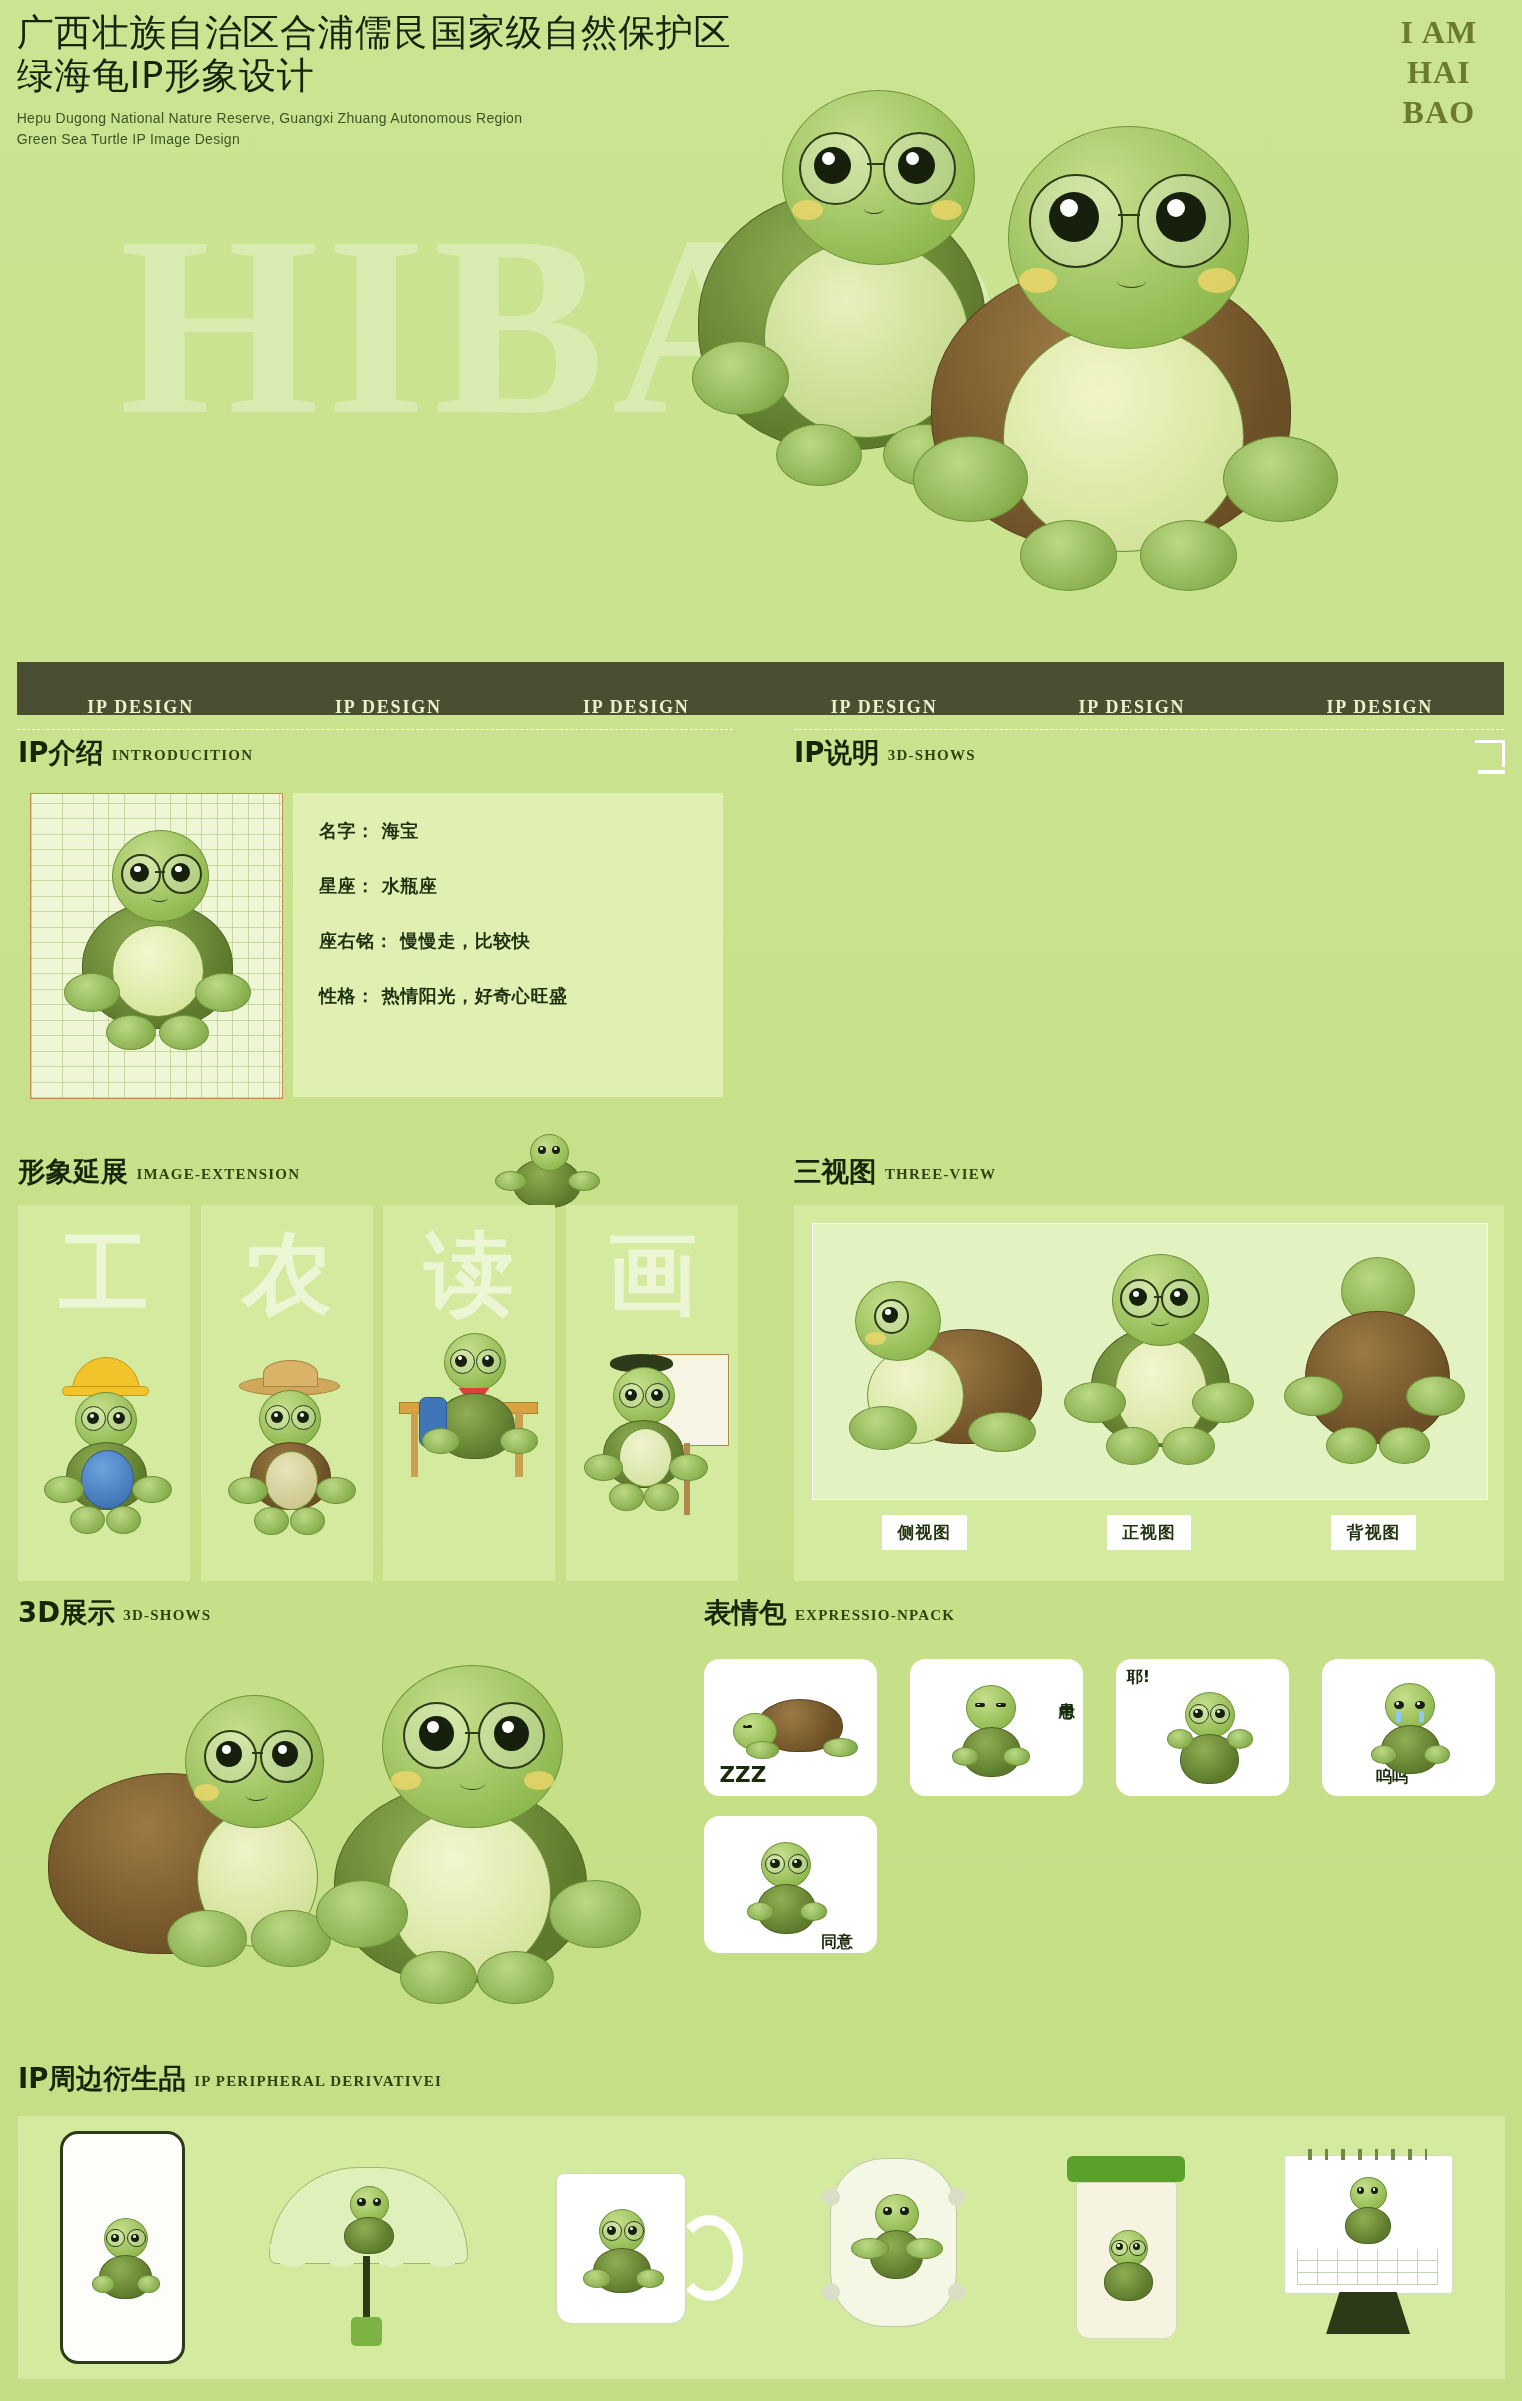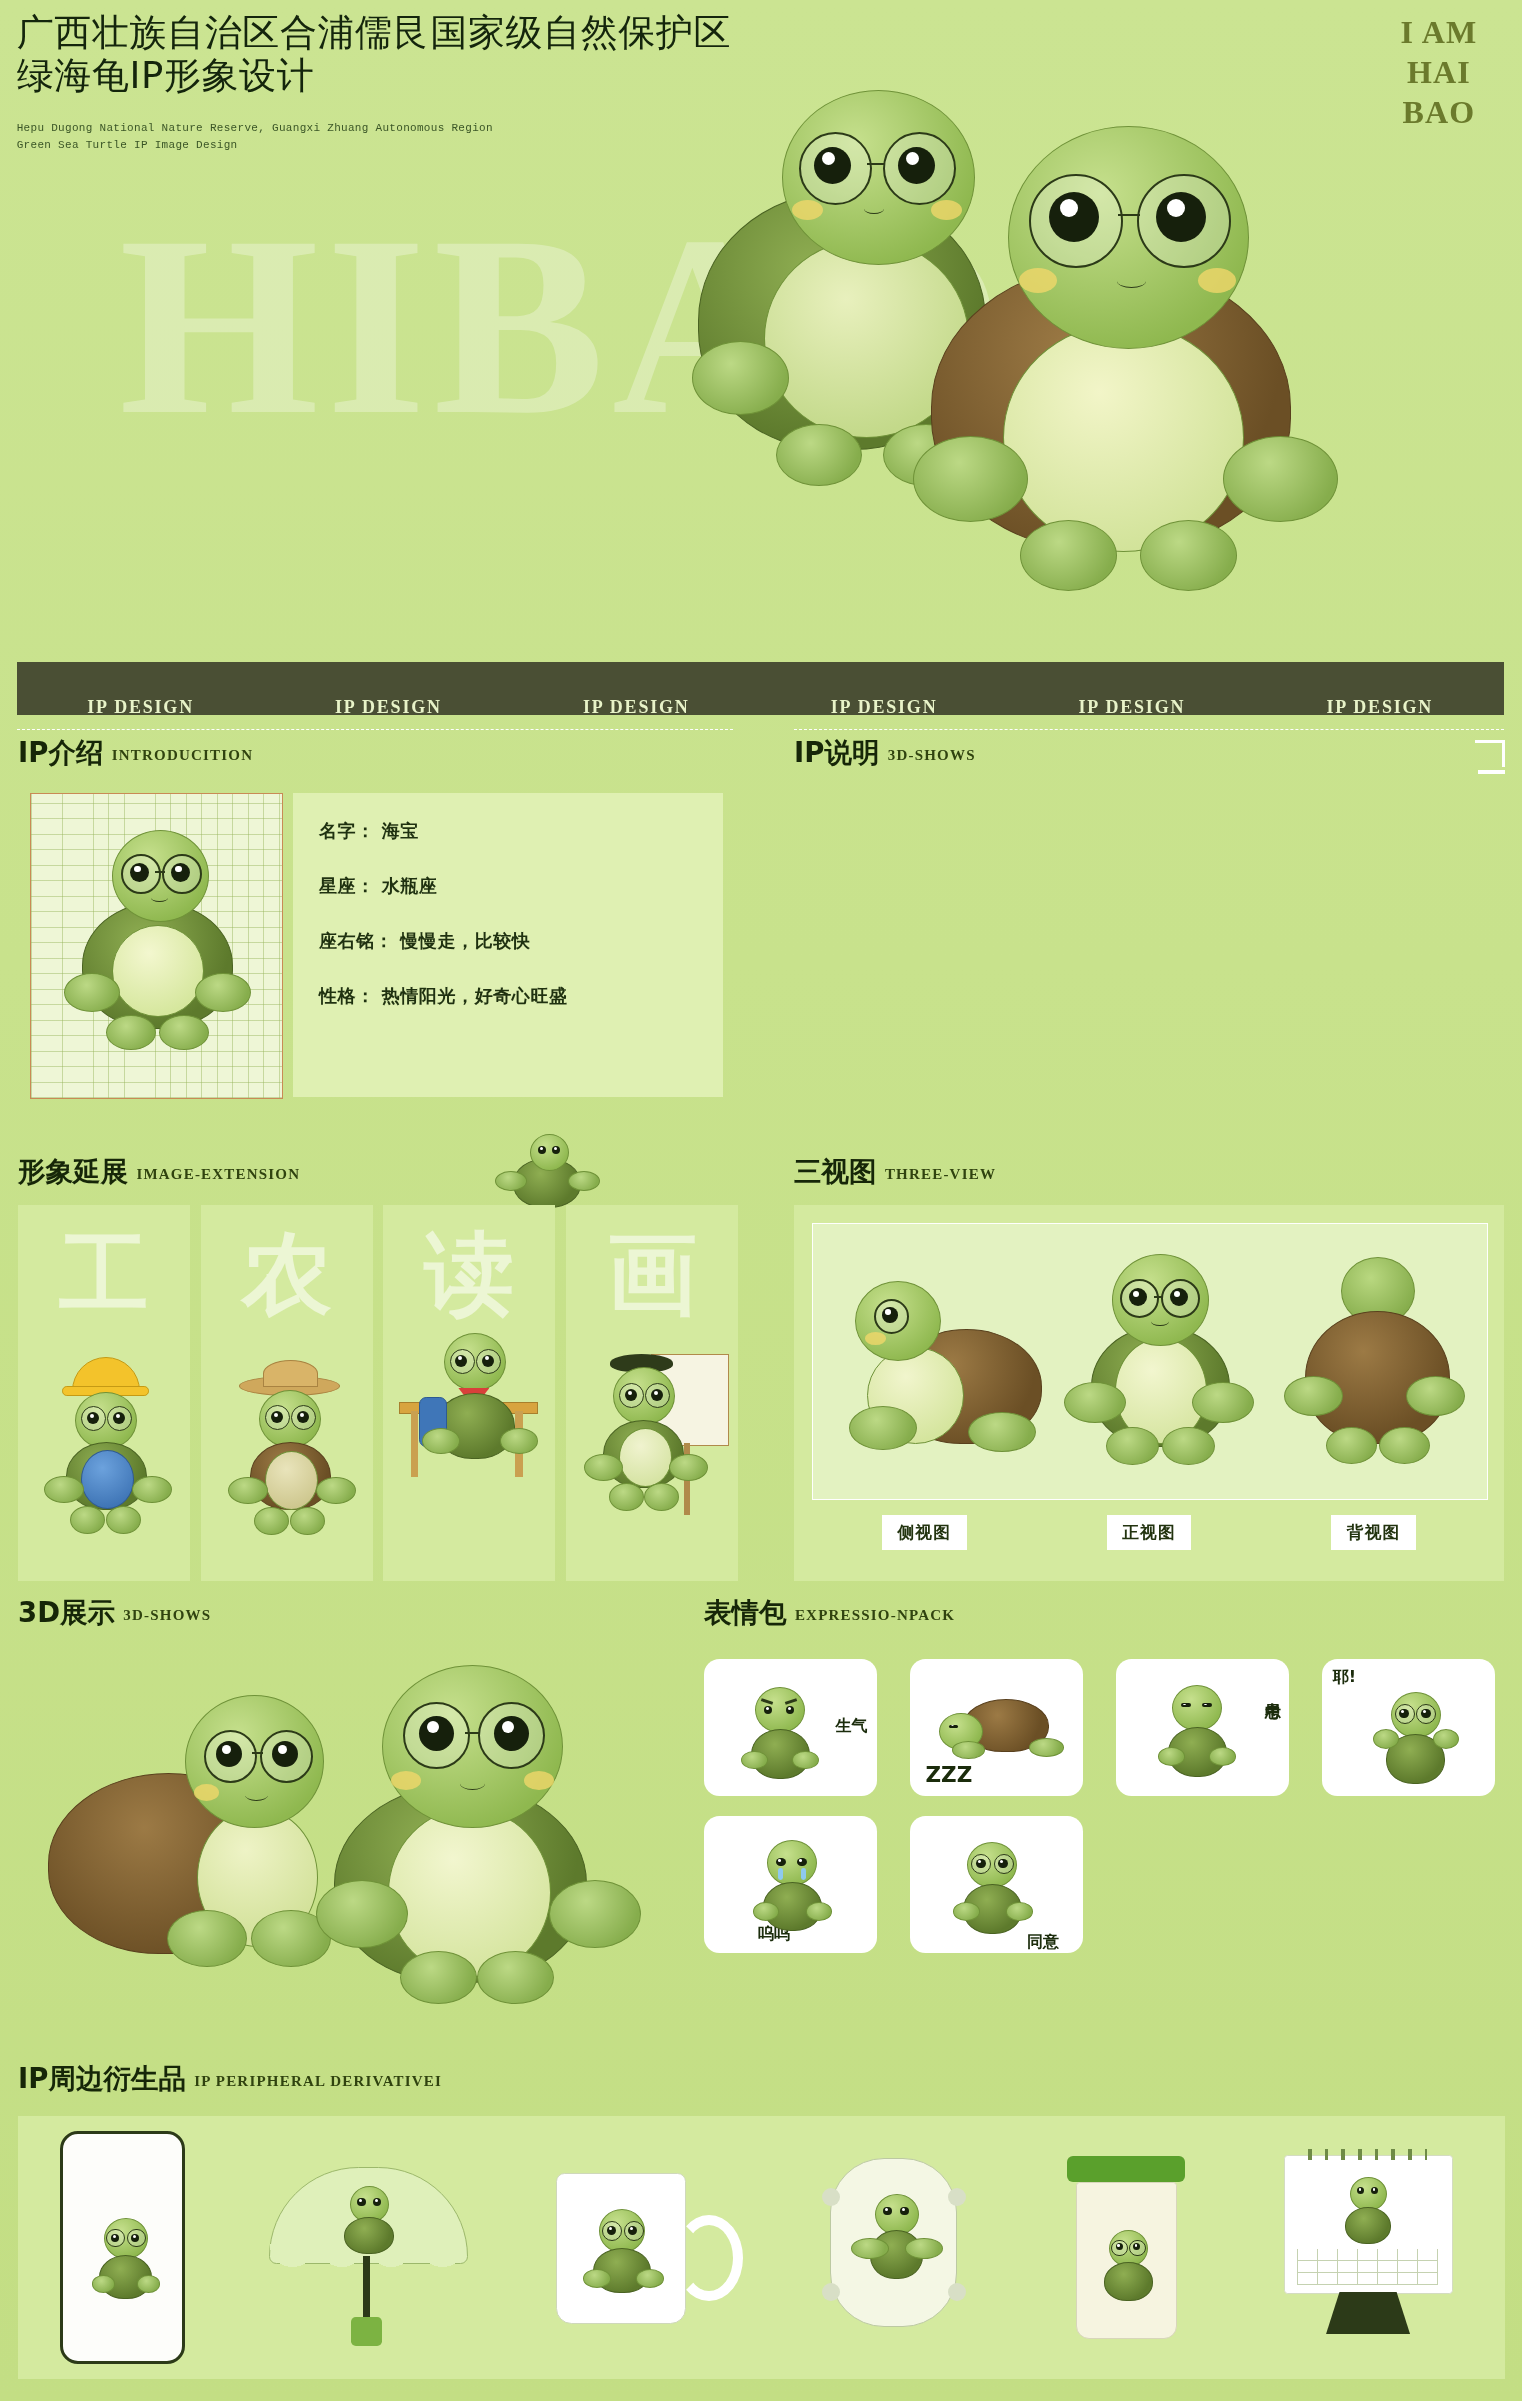--- a/index.html
+++ b/index.html
@@ -46,26 +46,25 @@
   .hdr h1{
     margin:0;
     font-family:"DejaVu Sans", sans-serif;
     font-weight:normal;
     font-size:37px;
     line-height:1.18;
     color:#14250c;
     letter-spacing:0.6px;
   }
   .hdr .sub{
-    margin-top:22px;
-    font-size:11px;
+    margin-top:10px;
+    font-size:14px;
     color:#3a5526;
     letter-spacing:0.3px;
     line-height:1.5;
-    font-family:Liberation Mono, monospace;
   }
   .vert-title{
     position:absolute;
     right:38px; top:12px;
     width:90px;
     text-align:center;
     font-family:"Liberation Serif", serif;
     font-weight:bold;
     font-size:32px;
     line-height:1.25;
@@ -645,33 +644,20 @@
   </div>
 
   <div class="expr sec-h">
     <div class="cn">表情包</div>
     <div class="en">EXPRESSIO-NPACK</div>
   </div>
 
   <div class="expr-grid">
 
 
-    <div class="expr-cell">
-      <div class="tag" style="right:9.5px;top:57px;">生气</div>
-      <div class="turtle" style="position:absolute;left:37px;top:27.5px;width:78px;height:101px;">
-        <div class="t-head" style="left:14.3px;top:0px;width:48px;height:44px;"></div>
-        <div style="position:absolute;left:20px;top:13px;width:12px;height:3px;background:#2c3a18;transform:rotate(18deg);"></div>
-        <div style="position:absolute;left:44px;top:13px;width:12px;height:3px;background:#2c3a18;transform:rotate(-18deg);"></div>
-        <div class="t-eye" style="left:23px;top:19px;width:8.4px;height:8.4px;"></div>
-        <div class="t-eye" style="left:45px;top:19px;width:8.4px;height:8.4px;"></div>
-        <div class="t-shell" style="left:9.5px;top:42px;width:57px;height:48px;"></div>
-        <div class="t-limb" style="left:0px;top:64px;width:25px;height:16.7px;"></div>
-        <div class="t-limb" style="left:51px;top:64px;width:25px;height:16.7px;"></div>
-      </div>
-    </div>
 
     <div class="expr-cell">
       <div class="tag" style="left:15.5px;bottom:9.5px;font-size:21.5px;">ZZZ</div>
       <div class="turtle" style="position:absolute;left:29px;top:29px;width:125px;height:72px;">
         <div class="t-shell brown" style="left:24px;top:10.7px;width:84px;height:51px;"></div>
         <div class="t-head" style="left:0px;top:25px;width:42px;height:35px;"></div>
         <div class="t-eye" style="left:9.5px;top:37px;width:9.5px;height:3px;border-radius:2.4px;"></div>
         <div class="t-limb" style="left:13px;top:53px;width:31px;height:15.5px;"></div>
         <div class="t-limb" style="left:90px;top:50px;width:33px;height:16.7px;"></div>
       </div>

